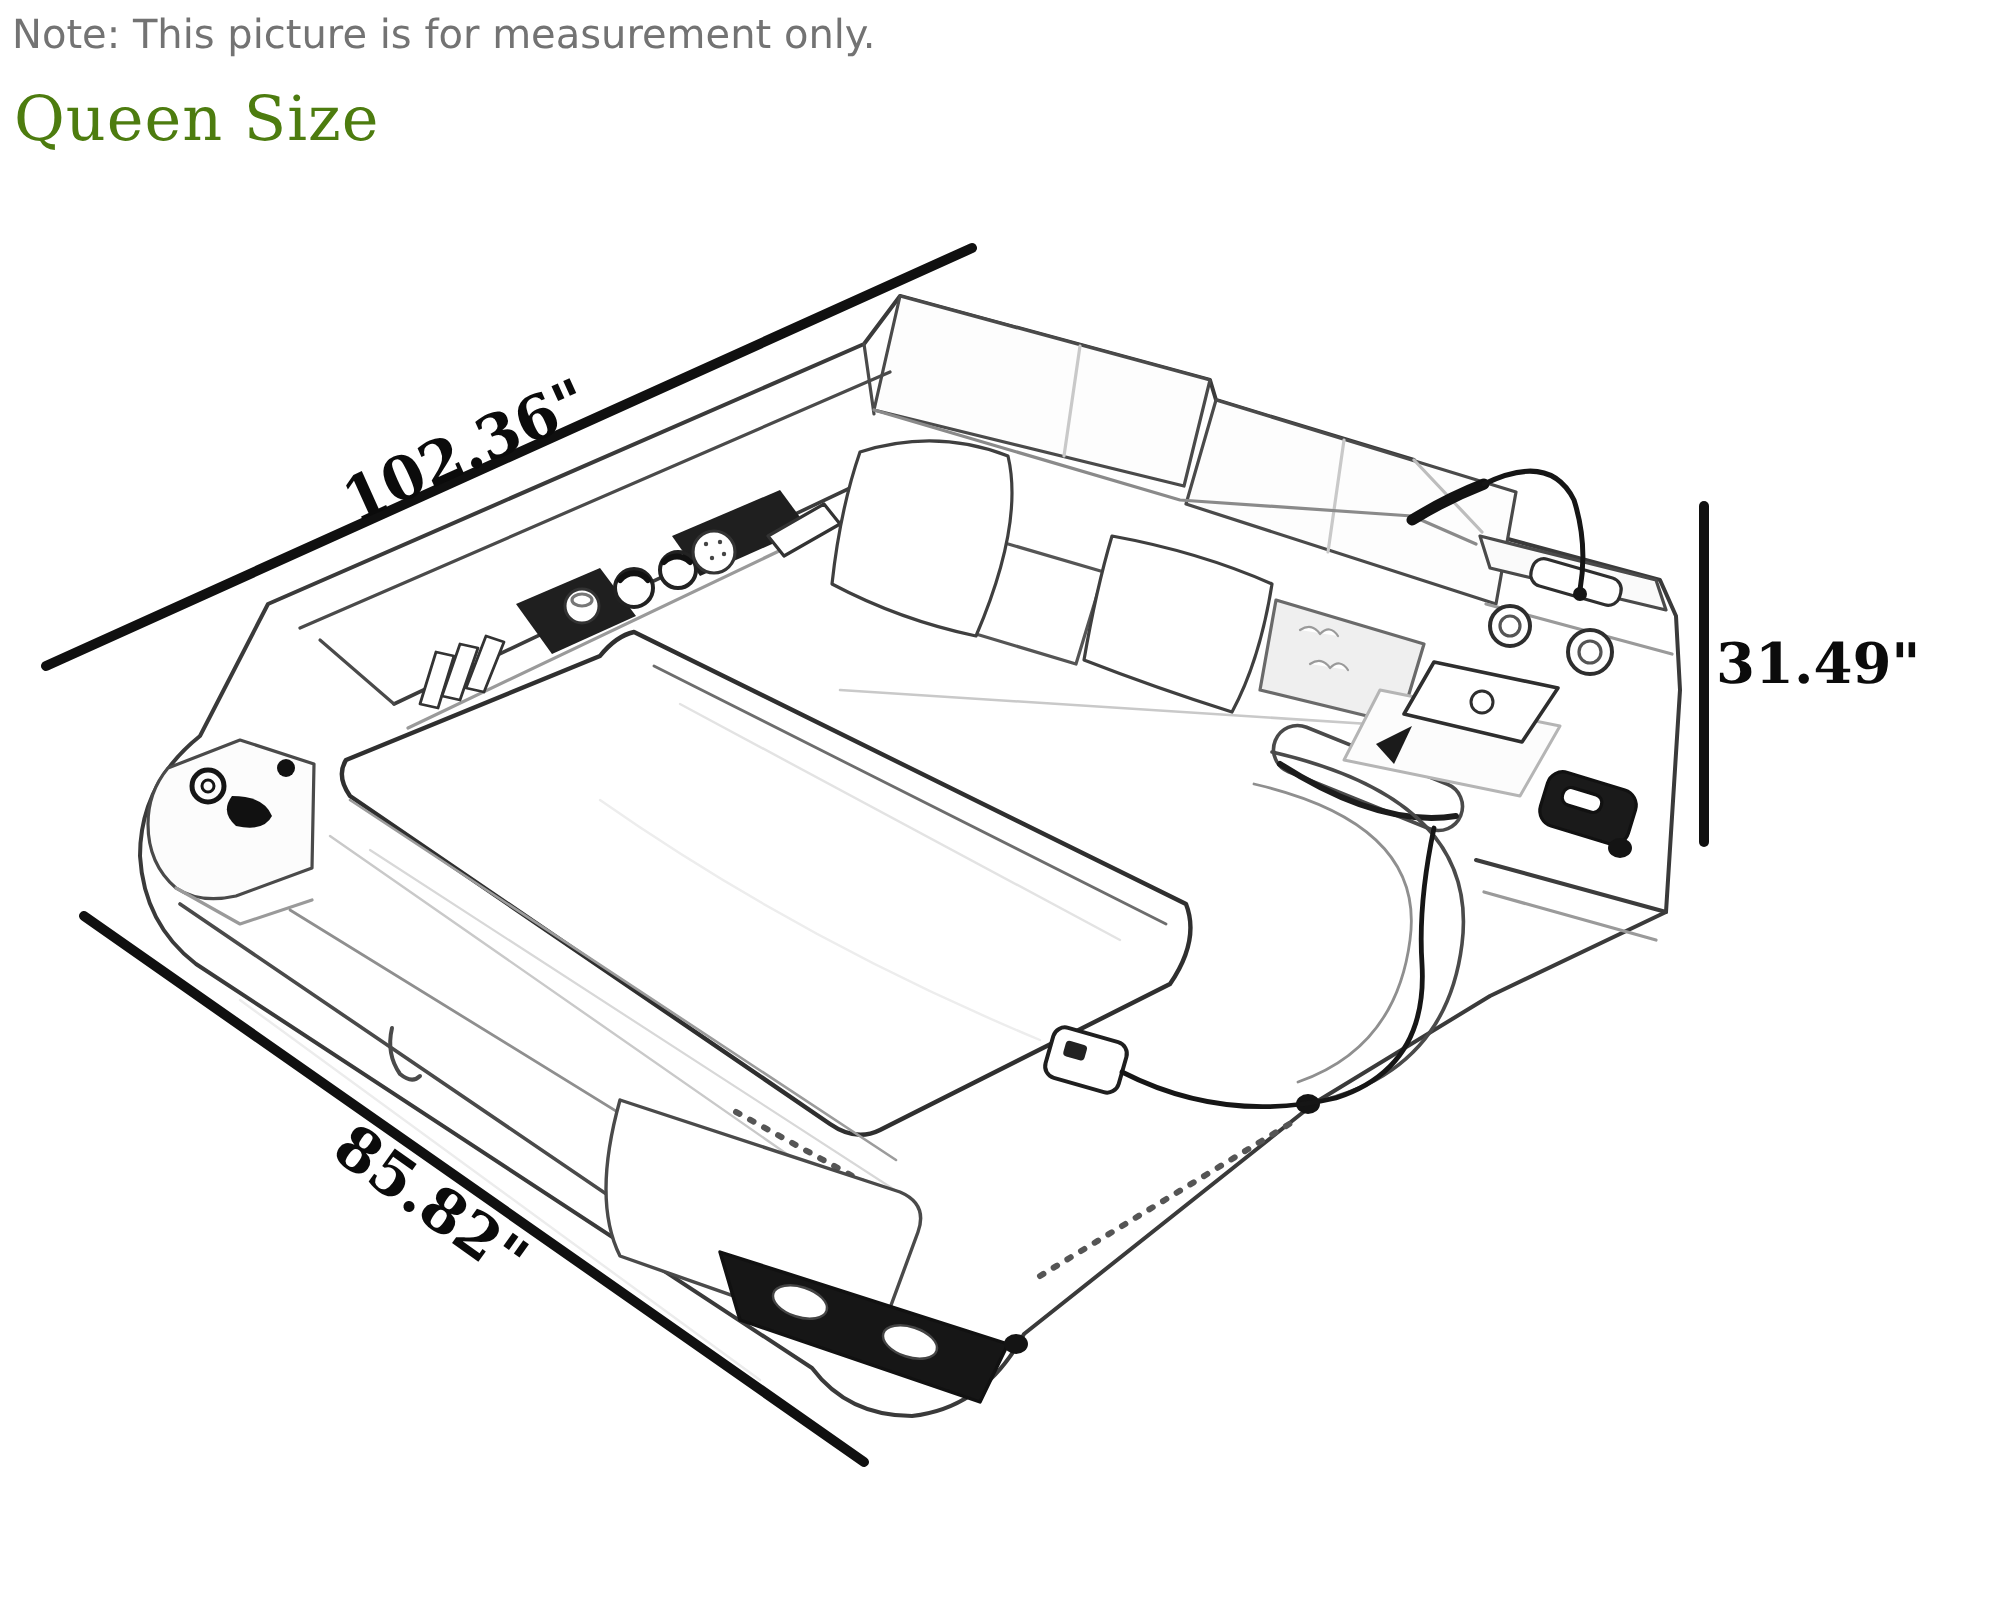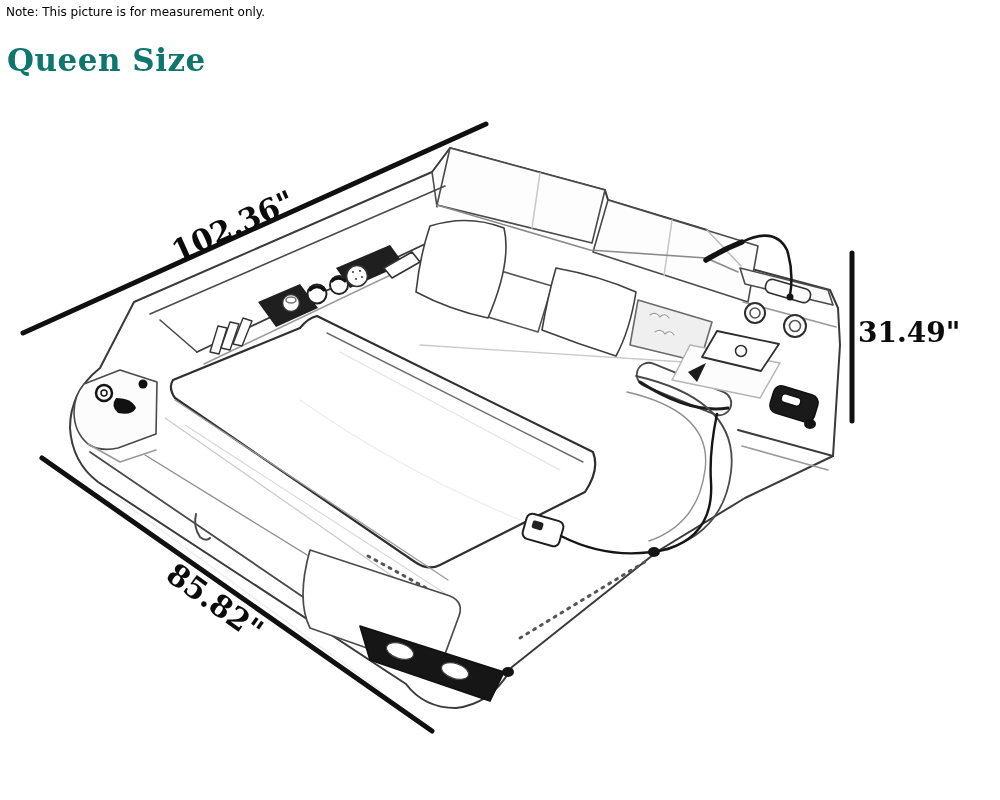--- a/index.html
+++ b/index.html
@@ -1,20 +1,20 @@
 <!DOCTYPE html>
 <html><head>
 <meta charset="utf-8">
 <style>
   html,body{margin:0;padding:0;background:#ffffff;}
   .page{position:relative;width:1000px;height:800px;background:#fff;overflow:hidden;
         font-family:"DejaVu Sans",sans-serif;color:#0a0a0a;}
-  .note{position:absolute;left:6px;top:5px;font-size:12px;color:#000000;}
+  .note{position:absolute;left:6px;top:5px;font-size:20px;color:#737373;}
   .title{position:absolute;left:7px;top:42px;margin:0;font-family:"DejaVu Serif",serif;
-         font-weight:bold;font-size:31px;letter-spacing:.5px;color:#0f766e;}
+         font-weight:normal;font-size:31px;letter-spacing:.5px;color:#4d7c0f;}
   .scene{position:absolute;inset:0;}
   .scene svg{position:absolute;left:0;top:0;}
   .dim{position:absolute;font-family:"DejaVu Serif",serif;font-weight:bold;color:#0b0b0b;
        white-space:nowrap;}
   .dim-length{left:233px;top:226px;font-size:30px;transform:translate(-50%,-50%) rotate(-24.3deg);}
   .dim-width{left:215px;top:602px;font-size:30px;transform:translate(-50%,-50%) rotate(35.5deg);}
   .dim-height{left:858px;top:332px;font-size:28px;transform:translateY(-50%);}
 </style>
 </head>
 <body>

